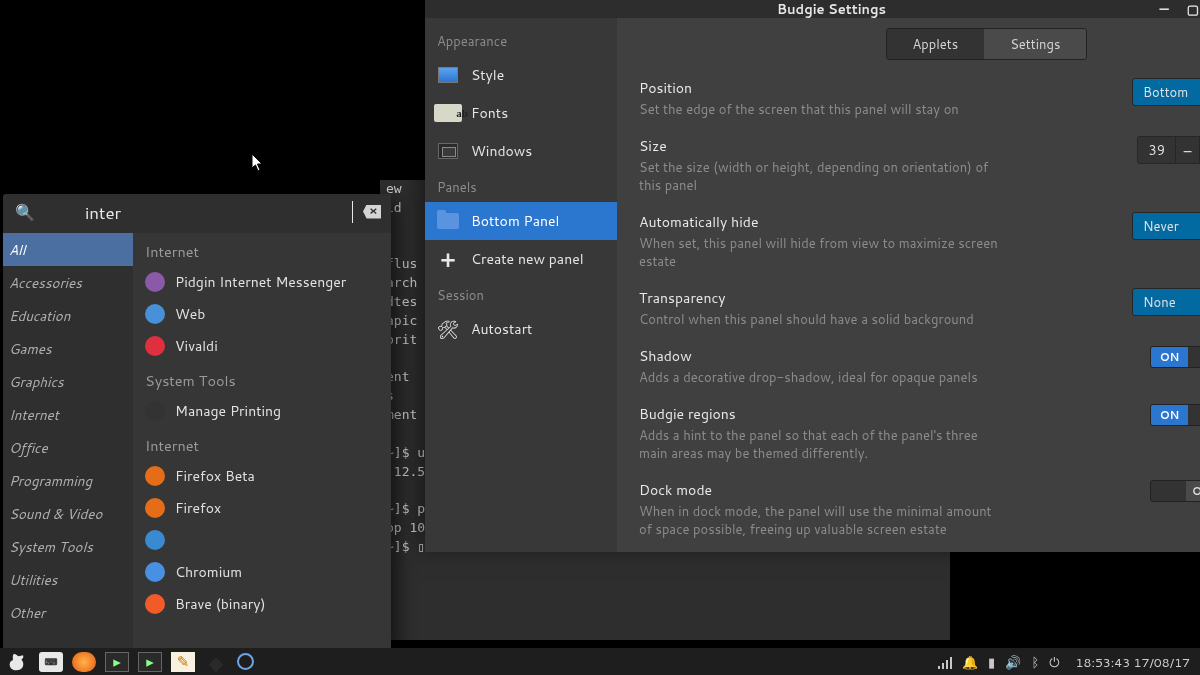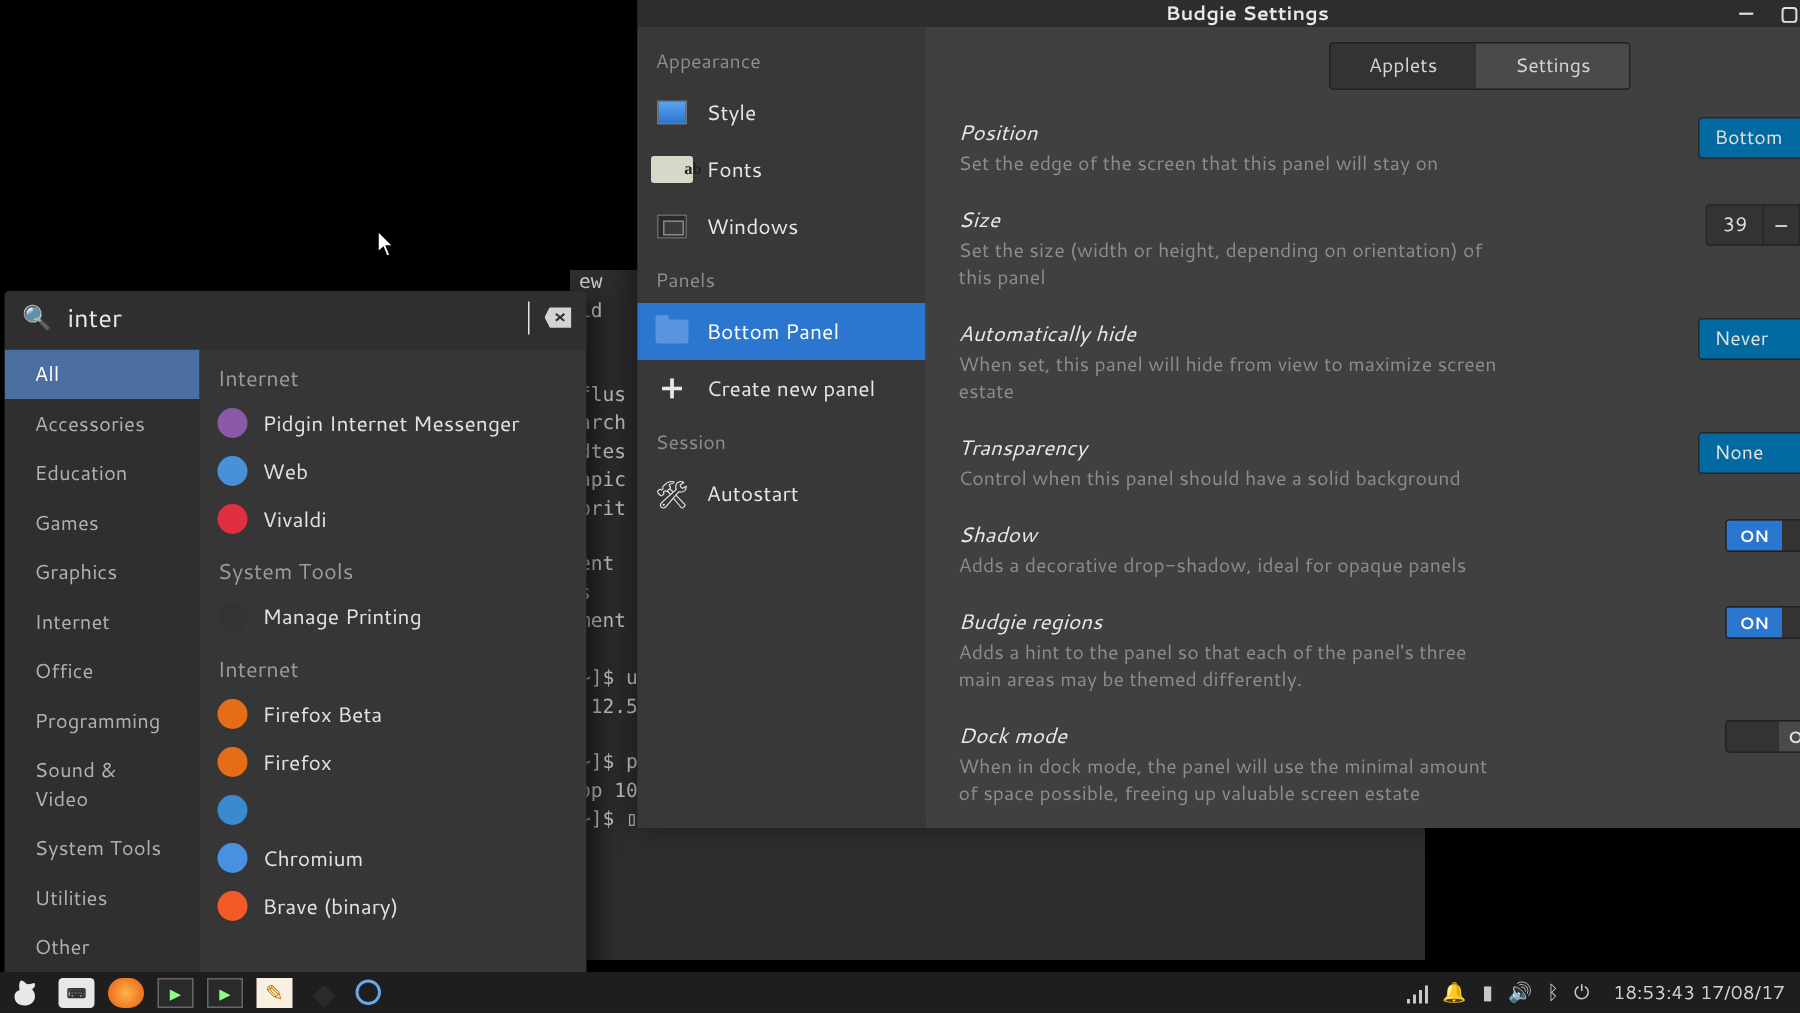--- a/index.html
+++ b/index.html
@@ -104,21 +104,21 @@
   background: #585858; color: #333;
   display: flex; align-items: center; justify-content: center;
   font-size: 14px; font-weight: bold; cursor: pointer;
 }
 
 .setting-row {
   display: flex; justify-content: space-between; align-items: flex-start;
   gap: 20px; margin-top: 18px;
 }
 .setting-row .info { flex: 1; }
-.setting-row .label { color: #e8e8e8; font-size: 14px; font-style: italic; }
+.setting-row .label { color: #e8e8e8; font-size: 14px; }
 .setting-row .desc { color: #8c8c8c; font-size: 13px; margin-top: 2px; max-width: 360px; }
 
 .combo {
   min-width: 92px; height: 28px;
   background: #0369a1; border: 1px solid #262626; border-radius: 3px;
   display: flex; align-items: center; justify-content: space-between;
   padding: 0 6px 0 10px; color: #e0e0e0; font-size: 13px;
 }
 .combo .arrow-down {
   width: 0; height: 0; border-left: 4px solid transparent;
@@ -186,36 +186,37 @@
 }
 .search-row {
   display: flex; align-items: center; gap: 10px;
   padding: 6px 10px 10px 12px;
   position: relative;
 }
 .search-row .mag { font-size: 16px; color: #c8c8c8; }
 .search-row .q {
   flex: 1; font-size: 17px; color: #e8e8e8;
   border-right: 1px solid #e8e8e8; padding-right: 1px;
-  height: 22px; line-height: 22px;
+  height: 22px; line-height: 22px; margin-left: 40px;
 }
 .backspace {
   width: 18px; height: 14px; background: #d4d4d4;
   clip-path: polygon(20% 0, 100% 0, 100% 100%, 20% 100%, 0 50%);
   position: relative;
 }
 .backspace:after { content:"×"; position:absolute; left:6px; top:-3px; color:#333; font-size:12px; font-weight:bold; }
 
 .launcher-cols { flex:1; display:flex; overflow:hidden; }
 .cat-col {
   width: 130px; background:#2f2f2f;
 }
 .cat-item {
-  padding: 7px 20px; font-size: 13.5px; color: #b0b0b0;
+  padding: 7px 6px; font-size: 13.5px; color: #b0b0b0;
   cursor: pointer;
+  font-style: italic;
 }
 .cat-item.active { background: #4a6fa0; color:#fff; }
 
 .res-col { flex:1; background:#363636; overflow:hidden; }
 .res-header {
   padding: 8px 12px 4px; color:#9a9a9a; font-size: 14.5px;
 }
 .res-item {
   display:flex; align-items:center; gap:10px;
   padding: 6px 12px; color:#e2e2e2; font-size: 14px;

